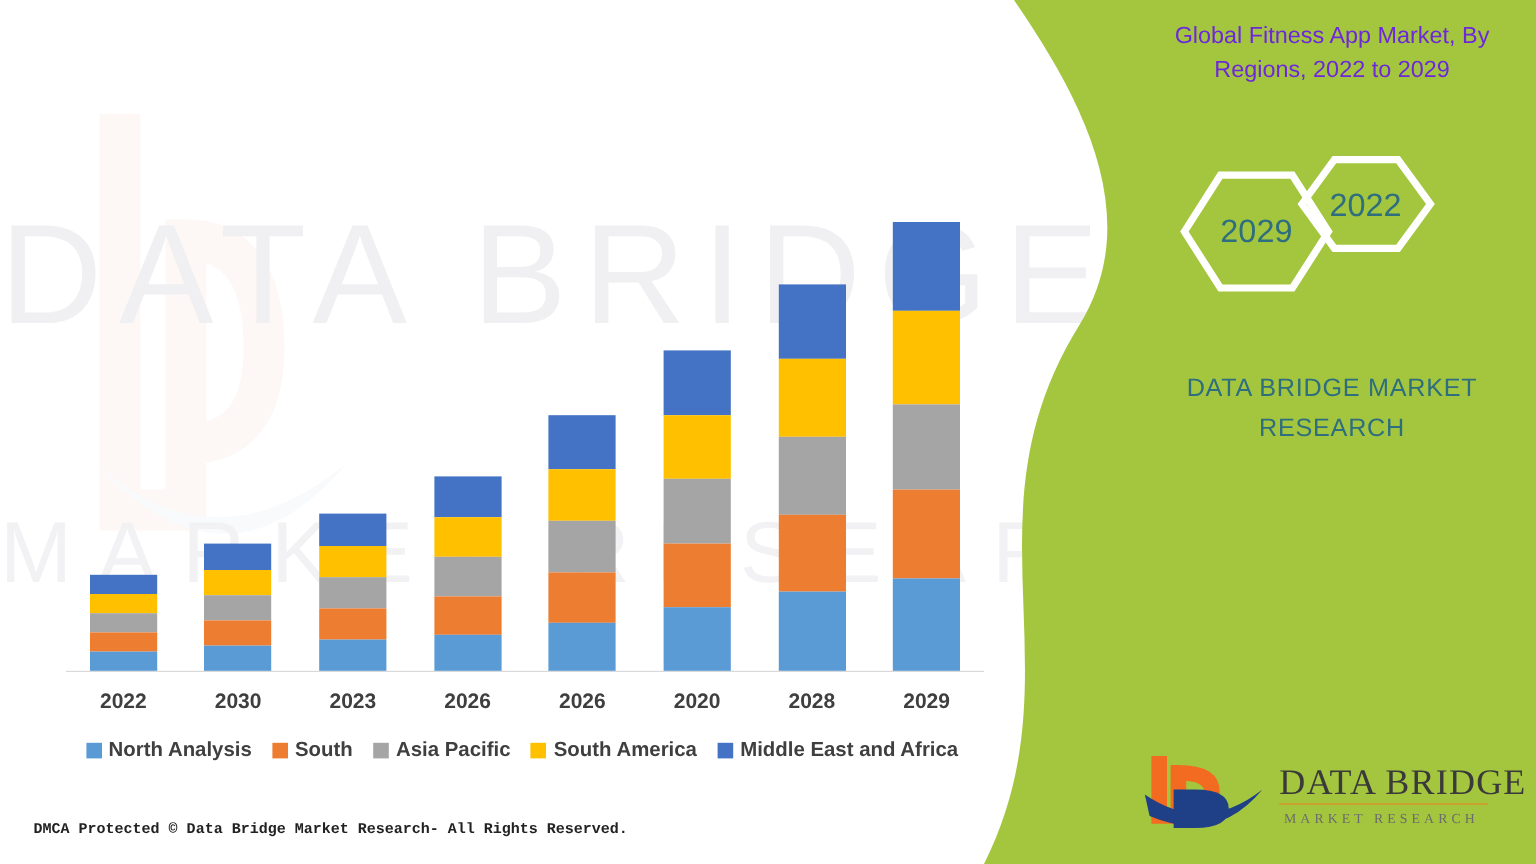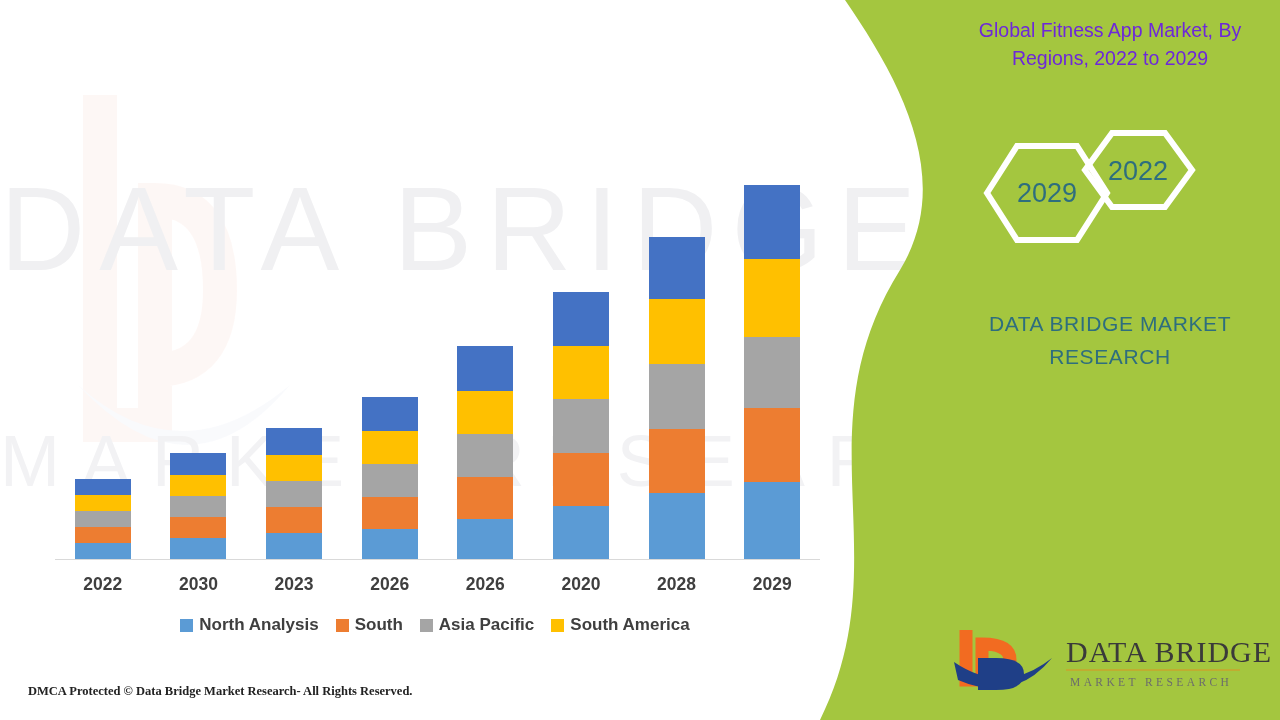--- a/index.html
+++ b/index.html
@@ -98,21 +98,21 @@
     gap: 17px;
   }
   .legend-item { display: flex; align-items: center; gap: 6px; }
   .legend-swatch { width: 13px; height: 13px; flex: none; }
   .legend-label { font-size: 17px; font-weight: bold; color: #3f3f3f; white-space: nowrap; }
 
   
   .footer-left {
     position: absolute;
     left: 28px; top: 684px;
-    font-family: Liberation Serif, serif;
+    font-family: Liberation Mono, monospace;
     font-size: 12.5px;
     font-weight: bold;
     color: #222;
     white-space: nowrap;
   }
   .footer-right {
     position: absolute;
     left: 458px; top: 685px;
     font-family: "Liberation Serif", serif;
     font-size: 11.5px;
@@ -247,20 +247,24 @@
         <span class="legend-label">South</span>
       </div>
       <div class="legend-item">
         <span class="legend-swatch" style="background: rgb(165, 165, 165);"></span>
         <span class="legend-label">Asia Pacific</span>
       </div>
       <div class="legend-item">
         <span class="legend-swatch" style="background: rgb(255, 192, 0);"></span>
         <span class="legend-label">South America</span>
       </div>
+      <div class="legend-item">
+        <span class="legend-swatch" style="background: rgb(68, 114, 196);"></span>
+        <span class="legend-label">Middle East and Africa</span>
+      </div>
     </div>
 
   <div class="footer-left">DMCA Protected © Data Bridge Market Research- All Rights Reserved.</div>
 
   <div class="green-panel">
     <svg width="1280" height="720" viewBox="0 0 1280 720">
       <path id="green-shape" d="M845 0 L1280 0 L1280 720 L820 720 C900 560 800 430 900 270 C955 180 900 80 845 0 Z" fill="#a4c63f"></path>
     </svg>
   </div>
 

